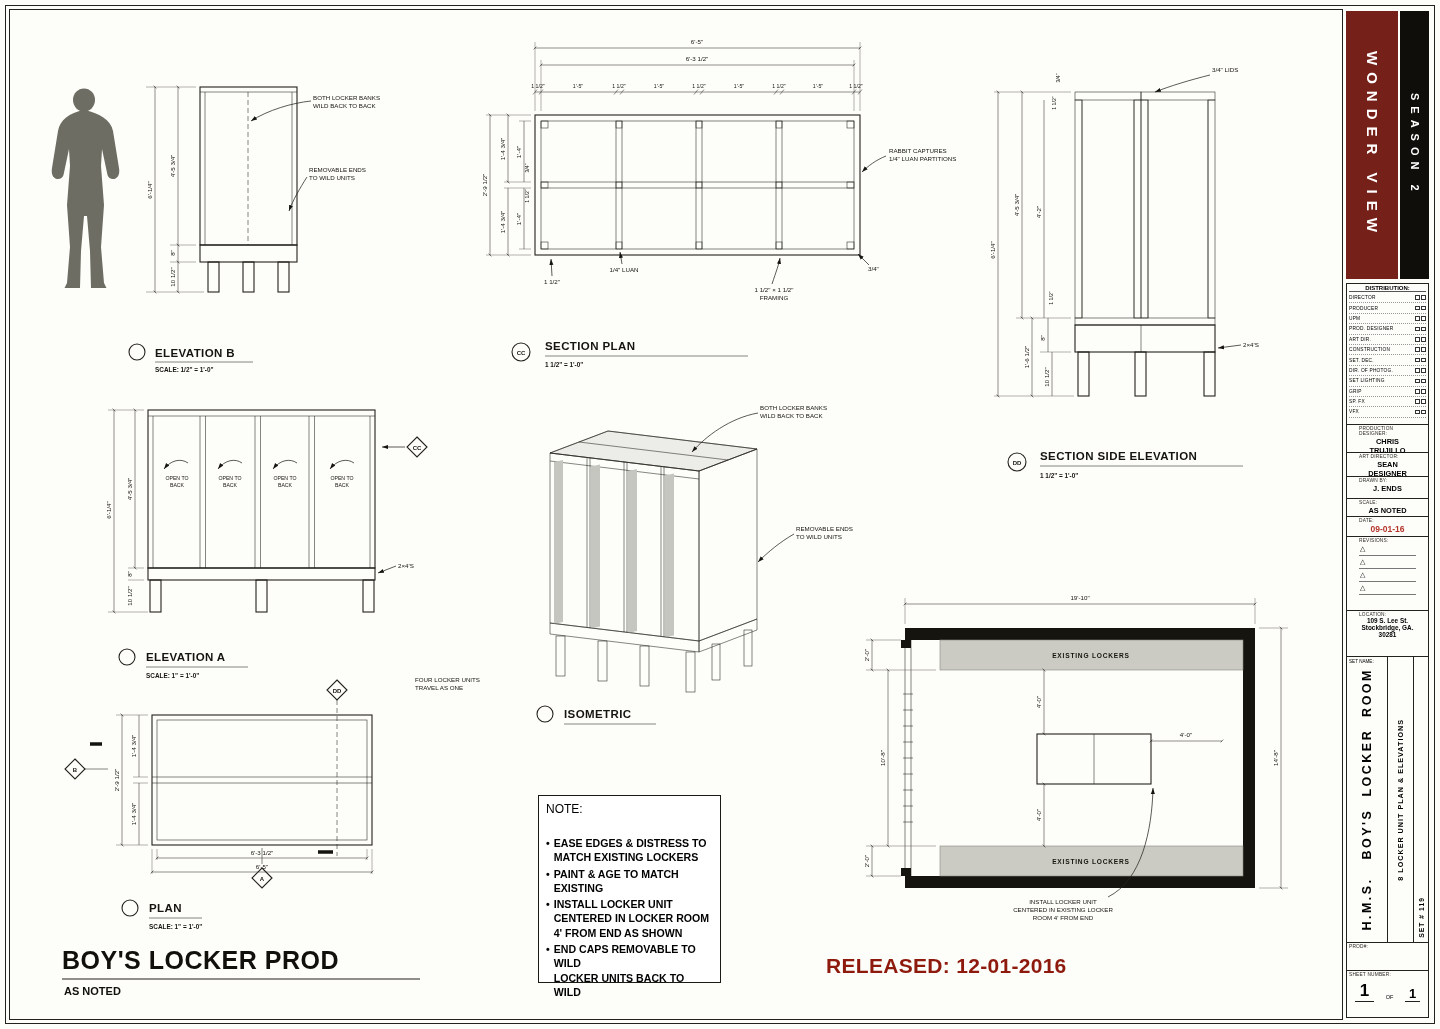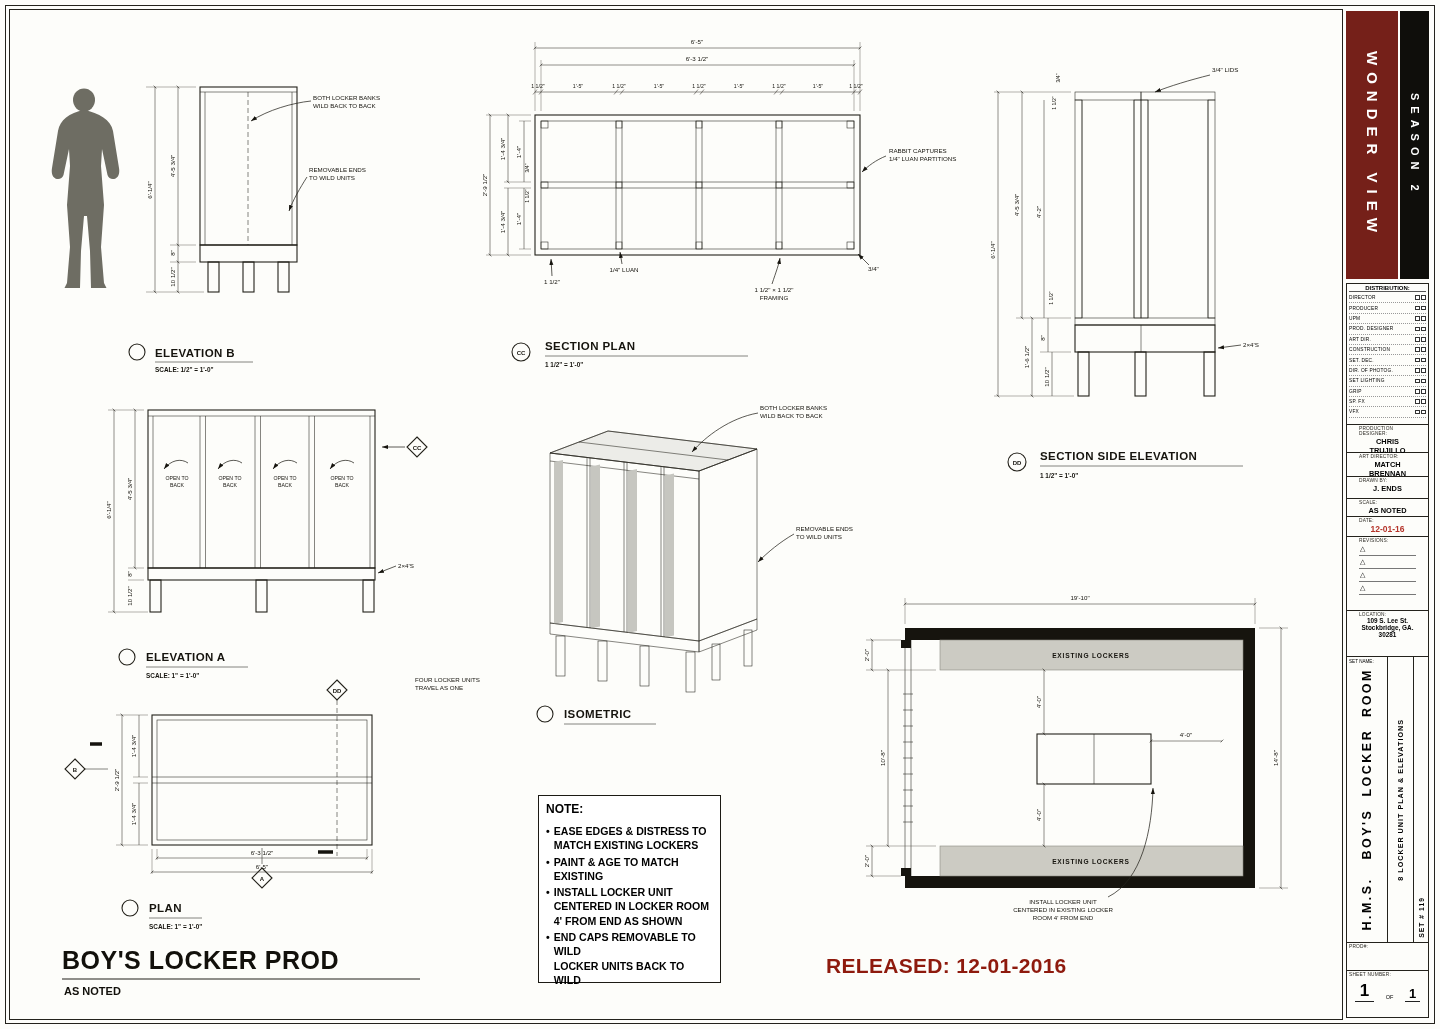--- a/index.html
+++ b/index.html
@@ -20,21 +20,21 @@
   text { fill:#16140e; font-family:"Liberation Sans",sans-serif; }
   .t6 { font-size:6.2px; } .t5 { font-size:5.2px; } .t65{ font-size:6.6px; font-weight:bold; letter-spacing:.8px; }
   .vtitle { font-size:11.5px; font-weight:bold; letter-spacing:.4px; }
   .vscale { font-size:6.4px; font-weight:bold; }
   .mk { font-size:6px; font-weight:bold; }
   .gray { fill:#cccbc3; stroke:#8b8a81; stroke-width:.6; }
   .silh { fill:#6e6d63; stroke:none; }
 
   
   .notebox { position:absolute; left:538px; top:795px; width:183px; height:188px; border:1.3px solid #1c1a14; background:#fff; padding:6px 7px; }
-  .note-title { font-size:12px; font-weight:bold; margin-bottom:8px; }
+  .note-title { font-size:12px; font-weight:normal; margin-bottom:20px; }
   .note-item { display:flex; font-size:10.6px; font-weight:bold; line-height:1.35; margin-bottom:2px; }
   .note-item .bull { margin-right:4px; }
   .note-item .note-text { white-space:pre-line; }
   .footer-title { position:absolute; left:62px; top:946px; font-size:25px; font-weight:bold; letter-spacing:.5px; color:#12100b; white-space:pre; }
   .footer-scale { position:absolute; left:64px; top:985px; font-size:11px; font-weight:bold; color:#12100b; }
   .released { position:absolute; left:818px; top:954px; font-size:21px; font-weight:bold; color:#8e1a0d; letter-spacing:.3px;margin-left:8px; }
 
   
   .tblock { position:absolute; left:1342px; top:9px; width:89px; height:1011px; border-left:1px solid #24221c; background:#fdfdfa; }
   .tb-show { position:absolute; left:3px; top:2px; width:52px; height:268px; background:#752019; color:#fff;
@@ -549,33 +549,33 @@
           <span class="cb"></span>
         </div>
     </div>
 
     <div class="fld" style="top:416px;height:28px">
       <div class="fld-l">PRODUCTION DESIGNER:</div>
       <div class="fld-v">CHRIS TRUJILLO</div>
     </div>
     <div class="fld" style="top:444px;height:24px">
       <div class="fld-l">ART DIRECTOR:</div>
-      <div class="fld-v">MATCH BRENNAN</div>
+      <div class="fld-v">SEAN DESIGNER</div>
     </div>
     <div class="fld" style="top:468px;height:22px">
       <div class="fld-l">DRAWN BY:</div>
       <div class="fld-v">J. ENDS</div>
     </div>
     <div class="fld" style="top:490px;height:18px">
       <div class="fld-l">SCALE:</div>
       <div class="fld-v">AS NOTED</div>
     </div>
     <div class="fld" style="top:508px;height:20px">
       <div class="fld-l">DATE:</div>
-      <div class="fld-v red">12-01-16</div>
+      <div class="fld-v red">09-01-16</div>
     </div>
 
     <div class="fld revs" style="top:528px;height:74px">
       <div class="fld-l">REVISIONS:</div>
       <div class="rev-row">
           <span class="tri">△</span>
           <span class="rev-line"></span>
         </div>
       <div class="rev-row">
           <span class="tri">△</span>

